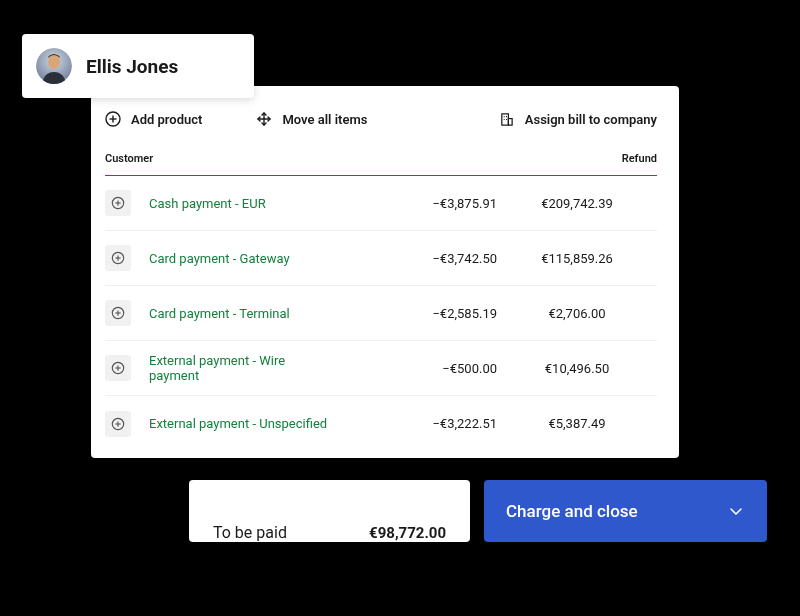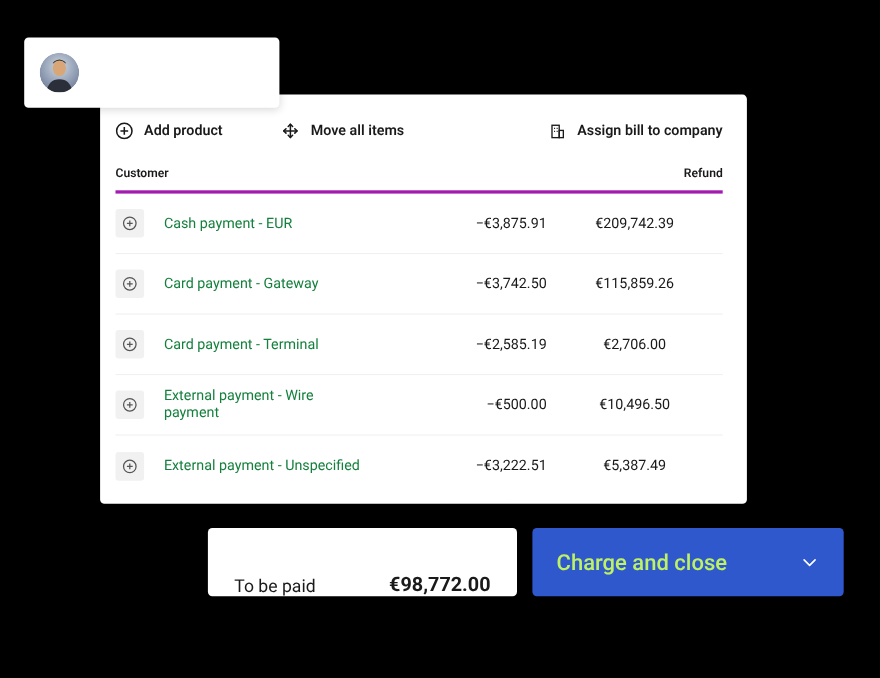--- a/index.html
+++ b/index.html
@@ -75,21 +75,21 @@
       align-items: center;
       justify-content: center;
     }
     .table-head {
       display: flex;
       align-items: center;
       height: 34px;
       font-size: 11px;
       font-weight: 600;
       color: #1a1a1a;
-      border-bottom: 3px solid #a21caf;
+      border-bottom: 1px solid #a21caf;
     }
     .col-customer { flex: 1; }
     .col-refund { width: 160px; text-align: right; }
     .col-value { width: 160px; text-align: right; }
     .row {
       display: flex;
       align-items: center;
       height: 55px;
       border-bottom: 1px solid #f0f0f0;
     }
@@ -140,38 +140,38 @@
       display: flex;
       align-items: flex-end;
       justify-content: space-between;
       padding: 0 24px;
     }
     .to-be-paid-label {
       font-size: 16px;
       color: #1a1a1a;
     }
     .to-be-paid-value {
-      font-size: 18px;
+      font-size: 15px;
       font-weight: 700;
       color: #1a1a1a;
       font-variant-numeric: tabular-nums;
     }
     .charge-btn {
       width: 283px;
       height: 62px;
       background: #2F58CD;
       border-radius: 4px;
       display: flex;
       align-items: center;
       padding: 0 22px;
       cursor: pointer;
     }
     .charge-btn-label {
-      color: #bef264;
-      font-size: 20px;
+      color: #ffffff;
+      font-size: 17px;
       font-weight: 500;
       flex: 1;
     }
     .chevron {
       width: 18px;
       height: 18px;
       display: flex;
       align-items: center;
       justify-content: center;
     }
@@ -187,20 +187,21 @@
           <stop offset="0%" stop-color="#cfd8e3"></stop>
           <stop offset="100%" stop-color="#6b7a96"></stop>
         </radialGradient>
       </defs>
       <circle cx="18" cy="18" r="18" fill="url(#bg)"></circle>
       <ellipse cx="18" cy="14" rx="6" ry="7" fill="#d9a677"></ellipse>
       <path d="M12 10 Q18 4 24 10 Q24 7 18 6 Q12 7 12 10" fill="#3a2a1a"></path>
       <path d="M6 36 Q8 24 18 24 Q28 24 30 36 Z" fill="#2a2f3a"></path>
     </svg>
   </div>
+  <div class="customer-name">Ellis Jones</div>
 </div>
 
 <div class="card bill-card">
   <div class="toolbar">
     <div class="toolbar-item add-product">
       <span class="icon-wrap">
         <svg width="16" height="16" viewBox="0 0 16 16">
             <circle cx="8" cy="8" r="7" fill="none" stroke="#1a1a1a" stroke-width="1.4"></circle>
             <line x1="8" y1="4.5" x2="8" y2="11.5" stroke="#1a1a1a" stroke-width="1.4"></line>
             <line x1="4.5" y1="8" x2="11.5" y2="8" stroke="#1a1a1a" stroke-width="1.4"></line>

